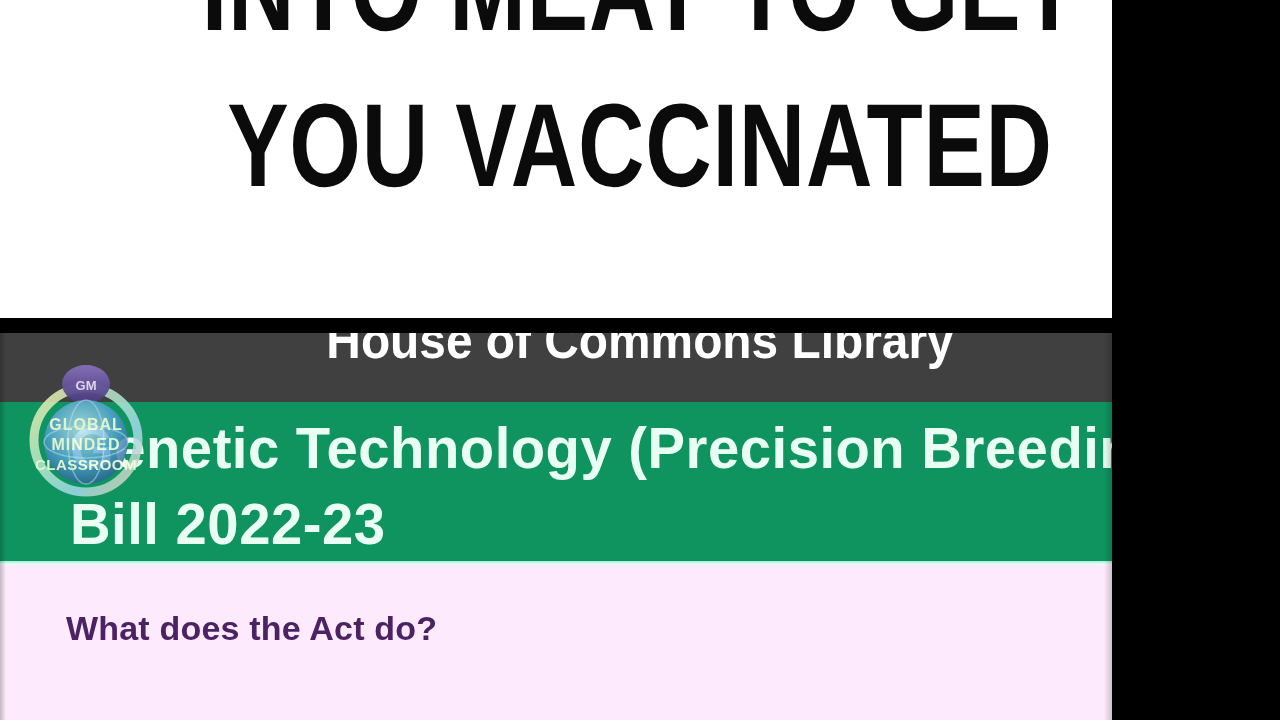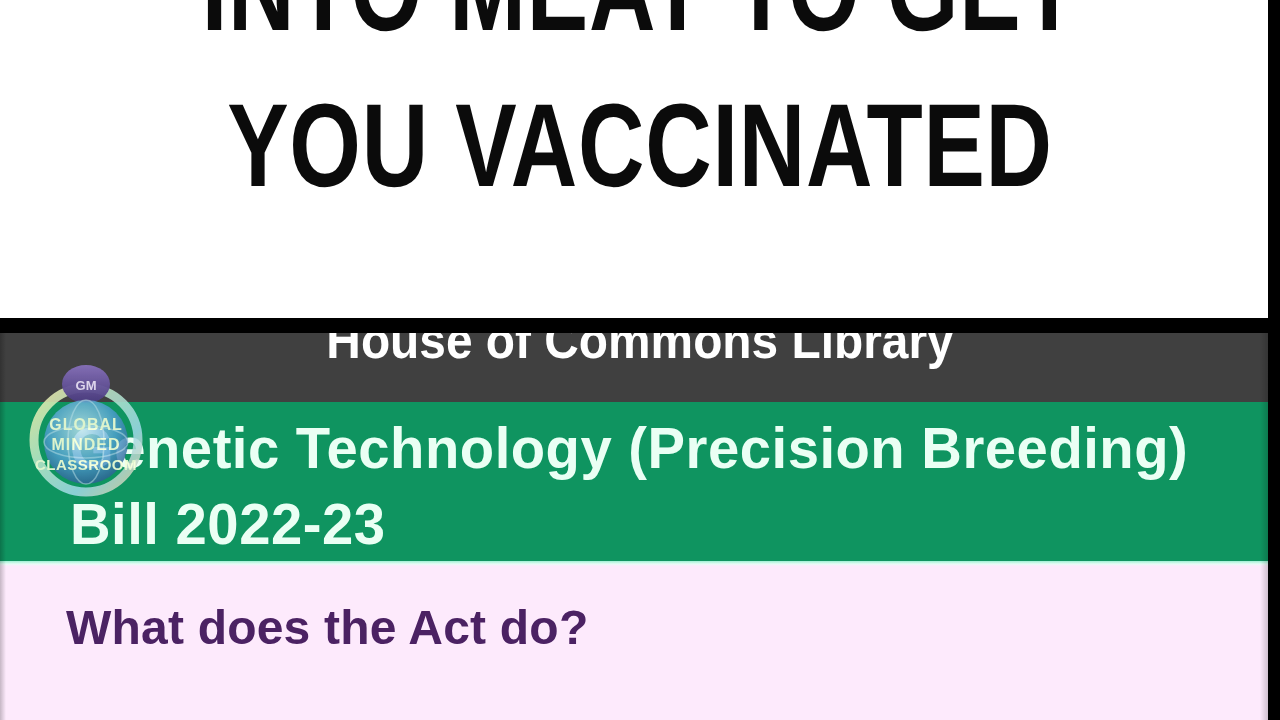--- a/index.html
+++ b/index.html
@@ -7,21 +7,21 @@
     margin: 0;
     padding: 0;
     background: #000;
   }
   body {
     font-family: "Liberation Sans", sans-serif;
   }
 
   .screen {
     position: relative;
-    width: 1268px;
+    width: 1112px;
     height: 720px;
     overflow: hidden;
     background: #ffffff;
   }
 
   
   .caption-panel {
     position: absolute;
     left: 0;
     top: 0;
@@ -142,21 +142,21 @@
     width: 1280px;
     height: 154px;
     background: #fdeafc;
   }
   .pink-question {
     position: absolute;
     left: 66px;
     top: 34px;
     font-family: "Liberation Sans", sans-serif;
     font-weight: 700;
-    font-size: 48px;
+    font-size: 34px;
     line-height: 56px;
     color: #4b2263;
     white-space: nowrap;
     letter-spacing: 0.2px;
   }
 
   
   .logo-wm {
     position: absolute;
     left: 22px;

